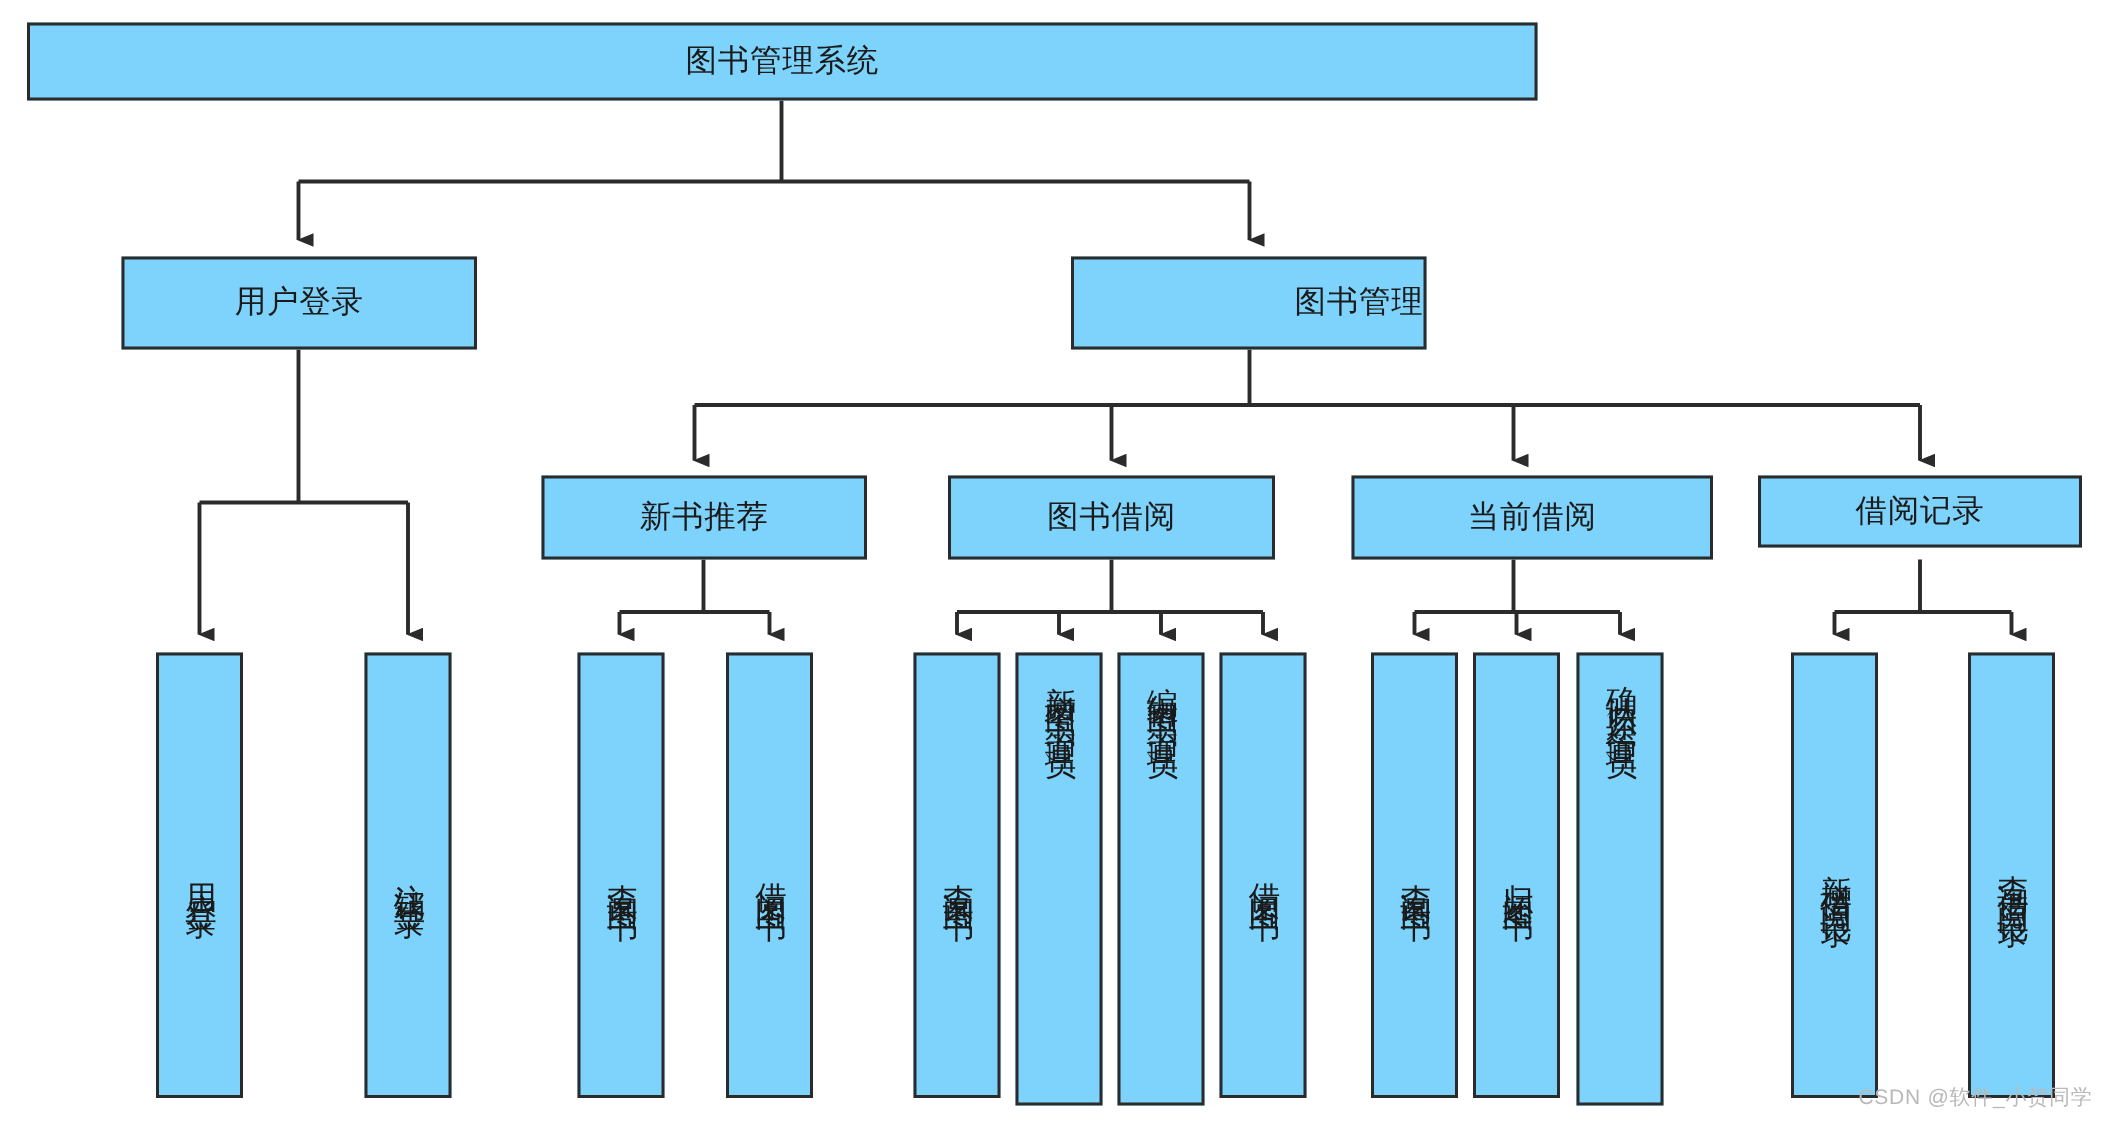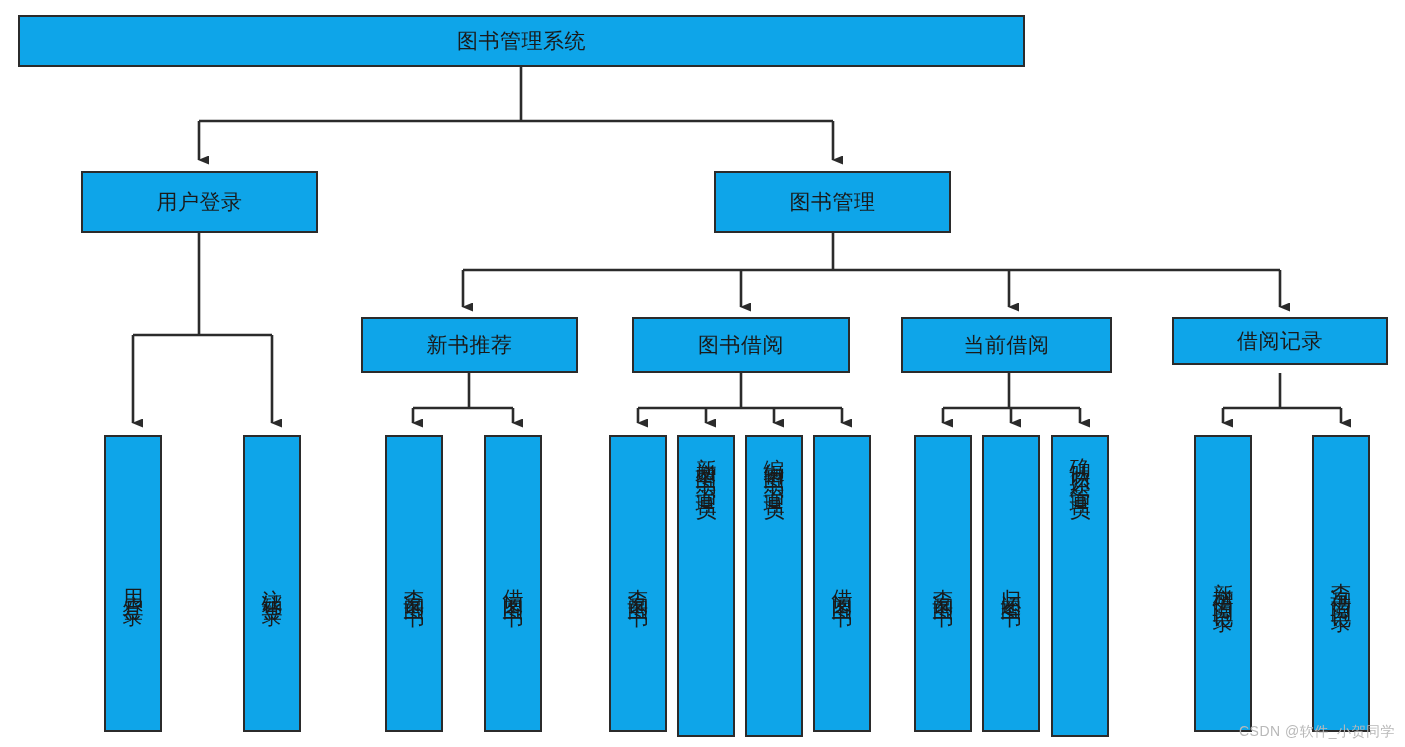--- a/index.html
+++ b/index.html
@@ -17,21 +17,21 @@
   #diagram-root {
     position: absolute;
     left: 0;
     top: 0;
     width: 1405px;
     height: 747px;
   }
   .node-box {
     position: absolute;
     box-sizing: border-box;
-    background: #0ea5e9;
+    background: #7dd3fc;
     border: 2px solid #2b2b2b;
     display: flex;
     align-items: center;
     justify-content: center;
   }
   .node-label-h {
     font-size: 21px;
     color: #1a1a1a;
     line-height: 1.1;
     white-space: nowrap;
@@ -130,33 +130,33 @@
   </svg>
 
   <div class="node-box" style="left:18px; top:15px; width:1007px; height:52px;">
     <span class="node-label-h">图书管理系统</span>
   </div>
 
   <div class="node-box" style="left:81px; top:171px; width:237px; height:62px;">
     <span class="node-label-h">用户登录</span>
   </div>
 
-  <div class="node-box" style="left:714px; top:171px; width:237px; height:62px;">
+  <div class="node-box" style="left:714px; top:171px; width:237px; height:62px;justify-content:flex-end;">
     <span class="node-label-h">图书管理</span>
   </div>
 
   <div class="node-box" style="left:632px; top:317px; width:218px; height:56px;">
     <span class="node-label-h">图书借阅</span>
   </div>
 
   <div class="node-box" style="left:361px; top:317px; width:217px; height:56px;">
     <span class="node-label-h">新书推荐</span>
   </div>
 
-  <div class="node-box" style="left:901px; top:317px; width:211px; height:56px;">
+  <div class="node-box" style="left:901px; top:317px; width:241px; height:56px;">
     <span class="node-label-h">当前借阅</span>
   </div>
 
   <div class="node-box" style="left:1172px; top:317px; width:216px; height:48px;">
     <span class="node-label-h">借阅记录</span>
   </div>
 
   <div class="node-box leaf-box" style="left:104px; top:435px; width:58px; height:297px;">
     <span class="node-label-v">用户登录</span>
   </div>

